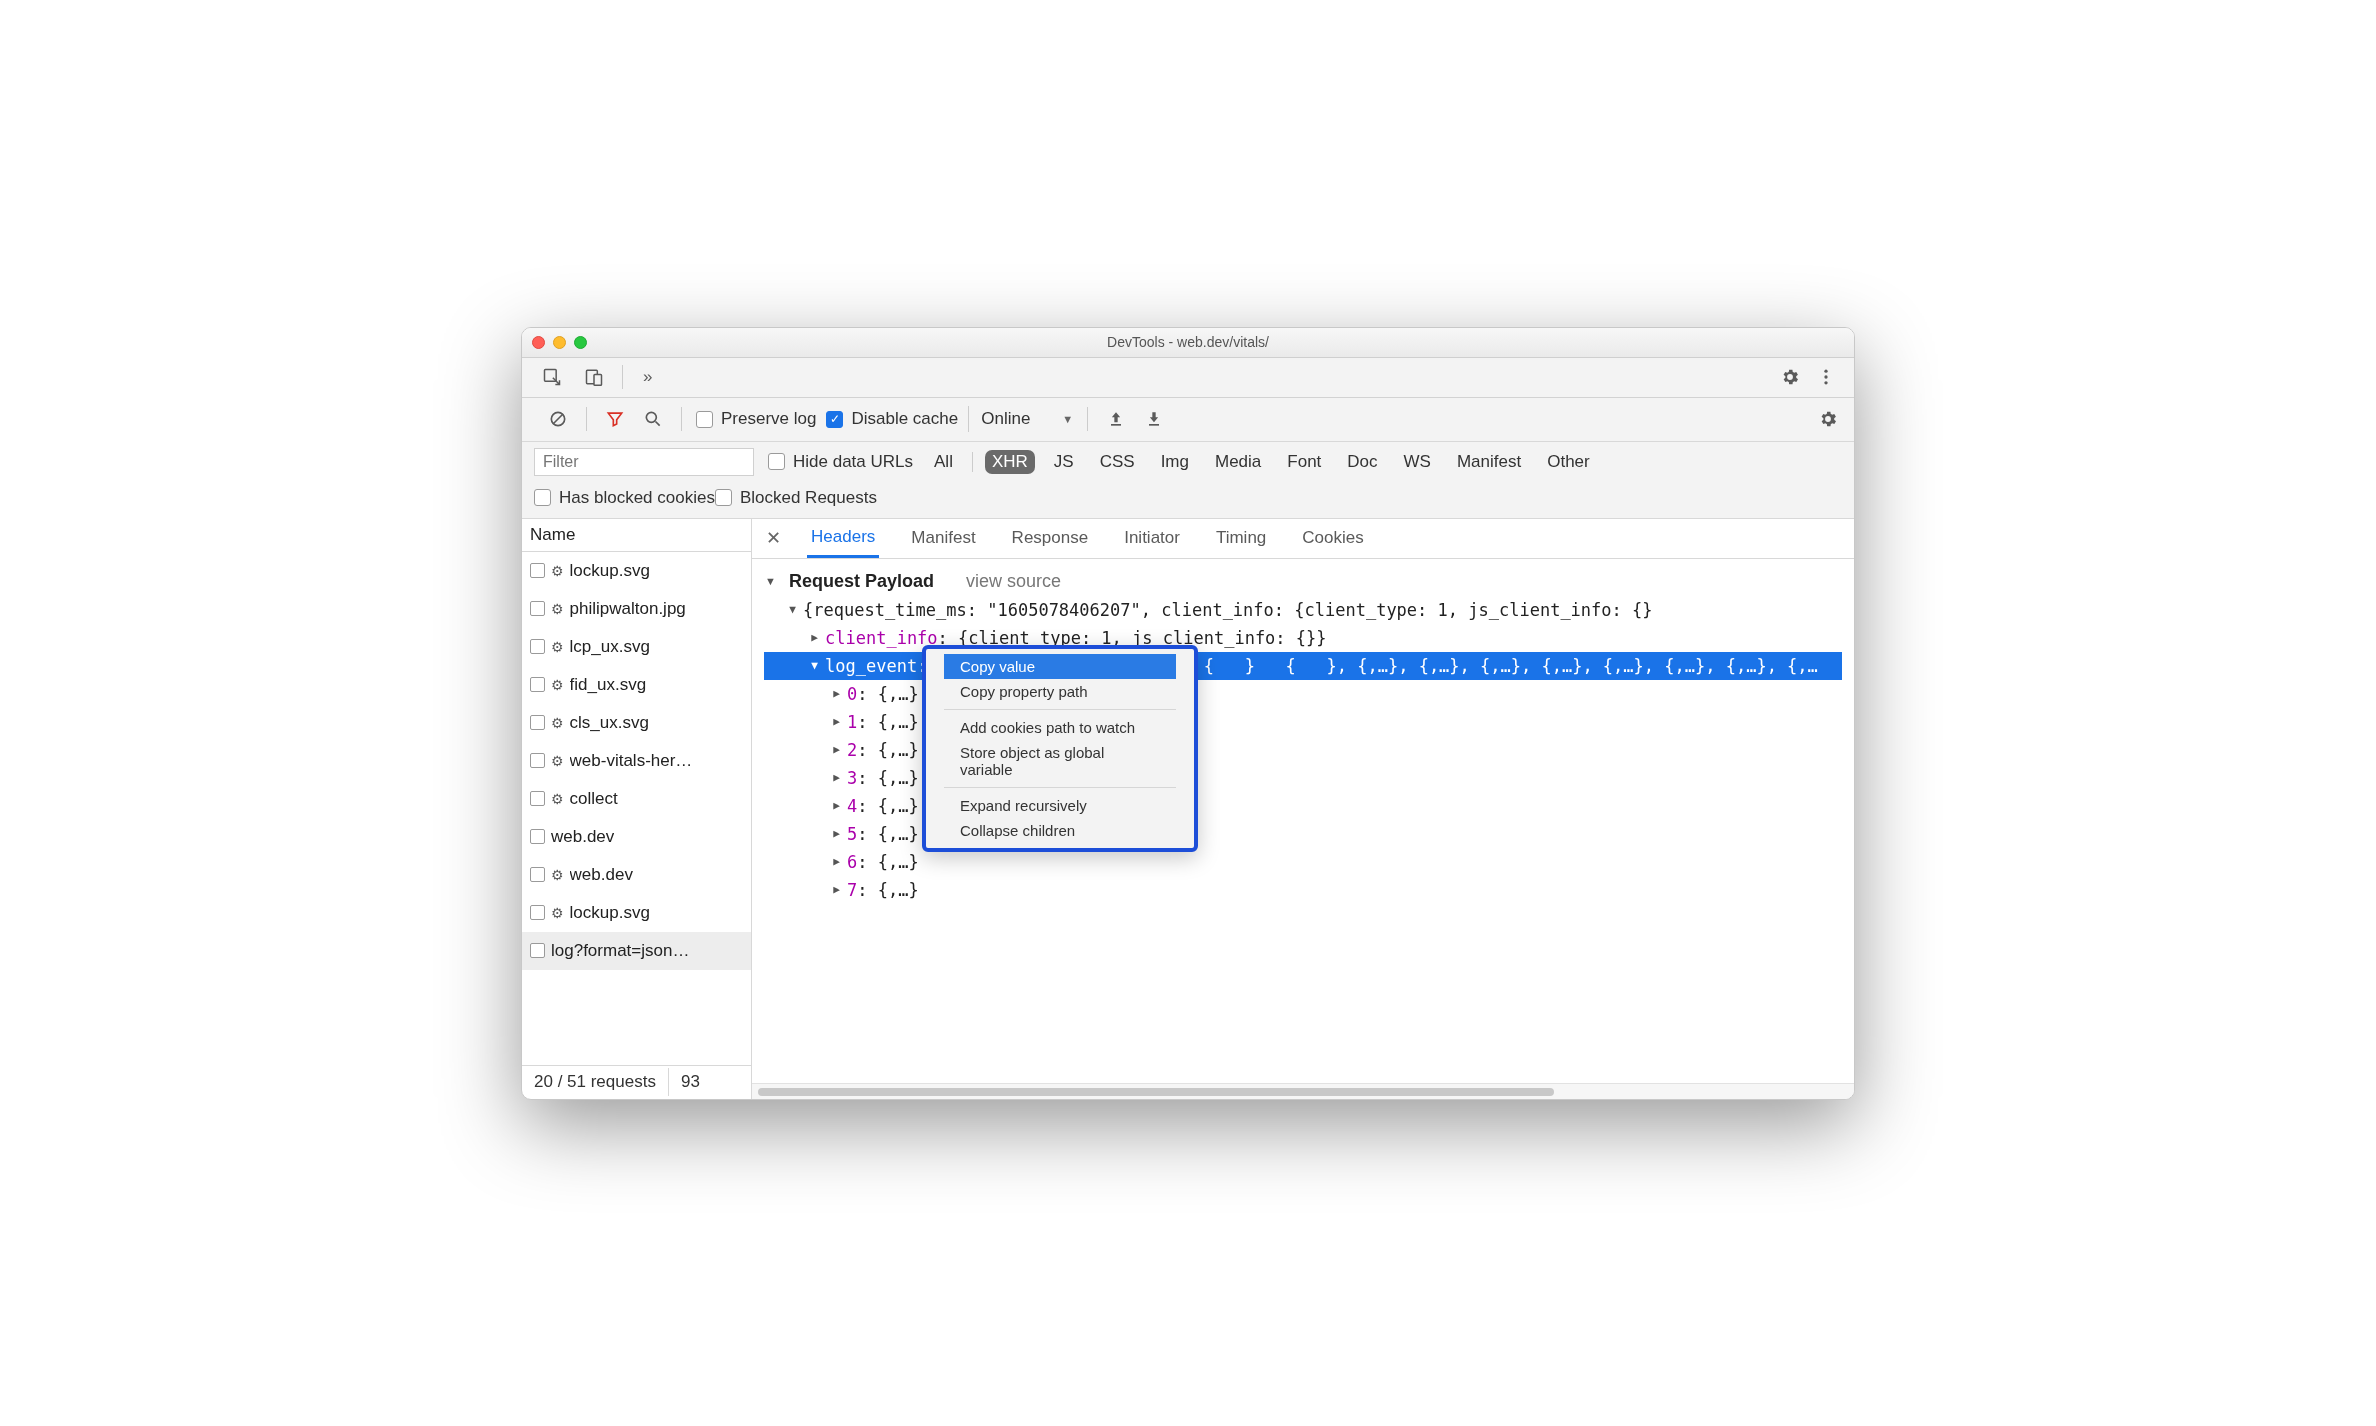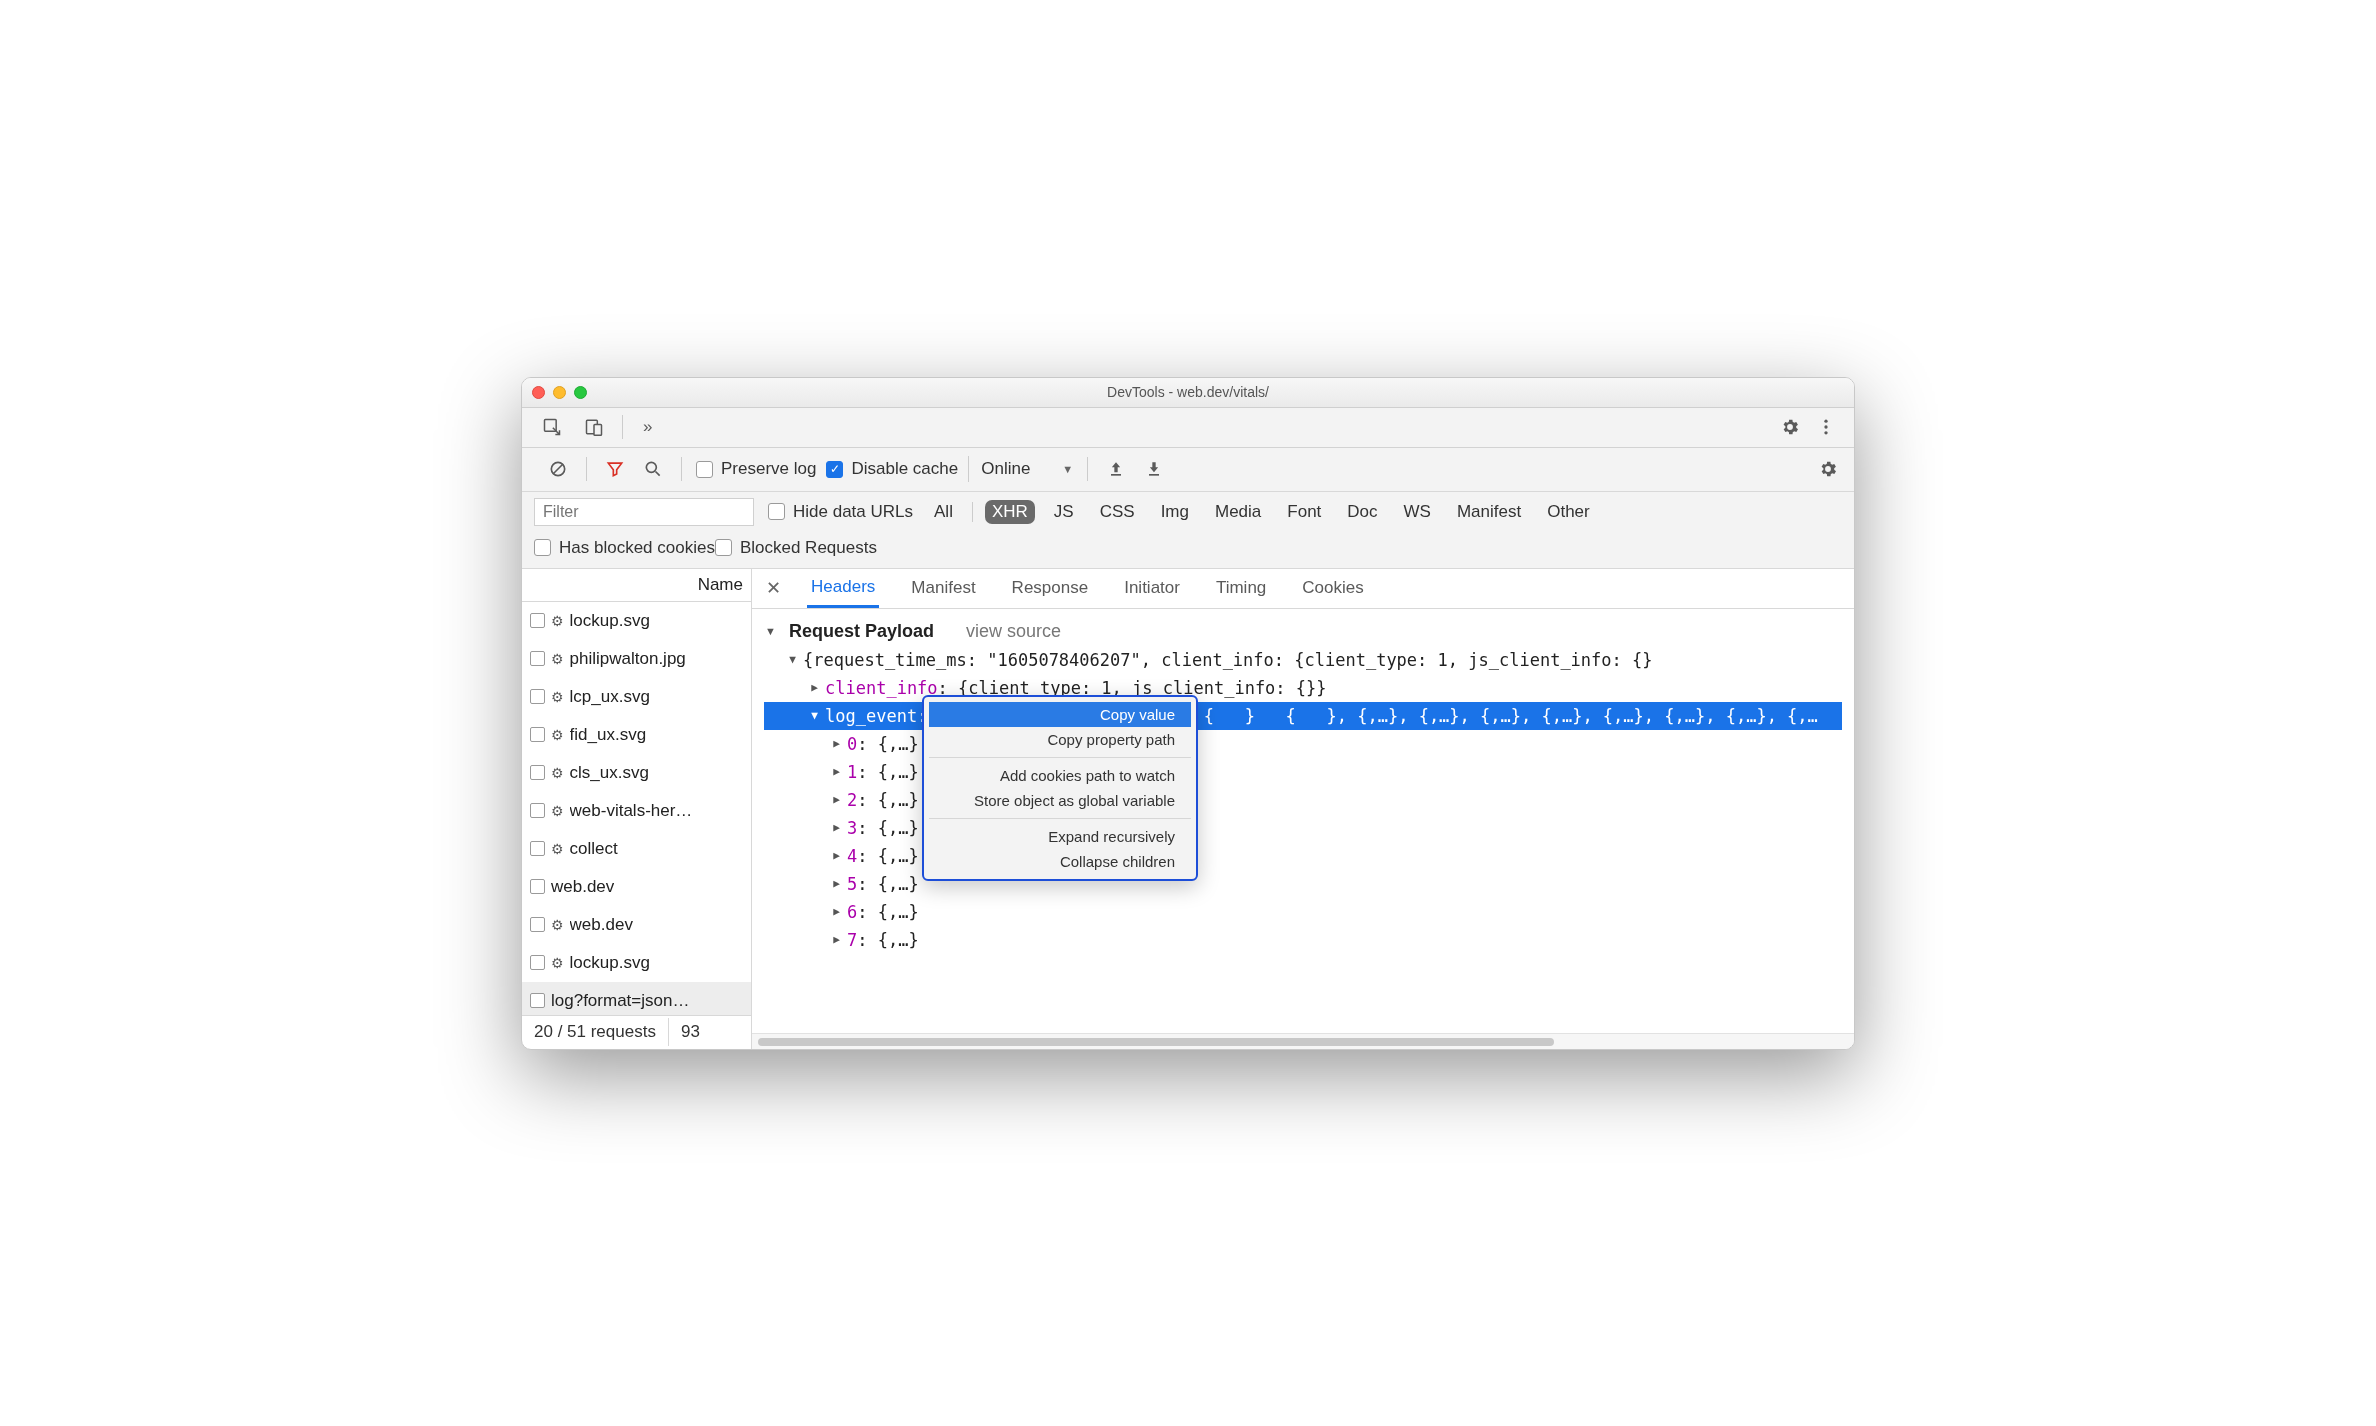--- a/index.html
+++ b/index.html
@@ -91,21 +91,21 @@
 
   .filter-bar2 {
     display:flex; align-items:center; gap:0;
     padding: 6px 12px 10px;
     border-bottom: 1px solid #d8d8d8;
     background:#f3f3f3;
     font-size:17px; color:#333;
   }
 
   
-  .split { display:flex; height: 480px; position:relative;text-align:right;}
+  .split { display:flex; height: 580px; position:relative;}
   .col-left { width:230px; border-right:1px solid #d8d8d8; display:flex; flex-direction:column;}
   .col-right { flex:1; display:flex; flex-direction:column; min-width:0; }
 
   .name-head { padding: 6px 8px; font-size:17px; color:#222; border-bottom:1px solid #d8d8d8;}
   .req-list { flex:1; overflow:hidden; font-size:17px; color:#222;}
   .req-row { display:flex; align-items:center; gap:6px; padding:6px 8px; height:38px;}
   .req-row.selected { background:#ededed;}
   .file-icon { width:15px; height:15px; border:1.5px solid #9a9a9a; border-radius:2px; background:#fff; flex-shrink:0;}
   .cog { color:#5a5a5a; font-size:14px; flex-shrink:0;}
   .req-label { white-space:nowrap; overflow:hidden; text-overflow:ellipsis;}
@@ -138,24 +138,24 @@
   .key { color:#aa00aa; }
   .hl-row .key { color:#fff; }
   .view-source { color:#777; font-weight:normal;}
 
   
   .ctx-menu {
     position:absolute;
     left:170px; top:86px;
     width:276px;
     background:#f3f3f3;
-    border:2px solid #1d4ed8;
+    border:4px solid #1d4ed8;
     border-radius:6px;
     box-shadow:0 6px 22px rgba(0,0,0,0.22);
-    padding:5px 5px;
+    padding:5px 18px;
     font-size:15px; color:#333;
     z-index:10;
   }
   .ctx-item { padding:4px 16px; }
   .ctx-item.sel { background:#2a7be4; color:#fff;}
   .ctx-sep { height:1px; background:#d6d6d6; margin:5px 0;}
 
   
   .hscroll-track { height:16px; background:#f6f6f6; border-top:1px solid #e2e2e2; position:relative;}
   .hscroll-thumb { position:absolute; left:6px; top:4px; right:300px; height:8px; background:#c8c8c8; border-radius:4px;}

